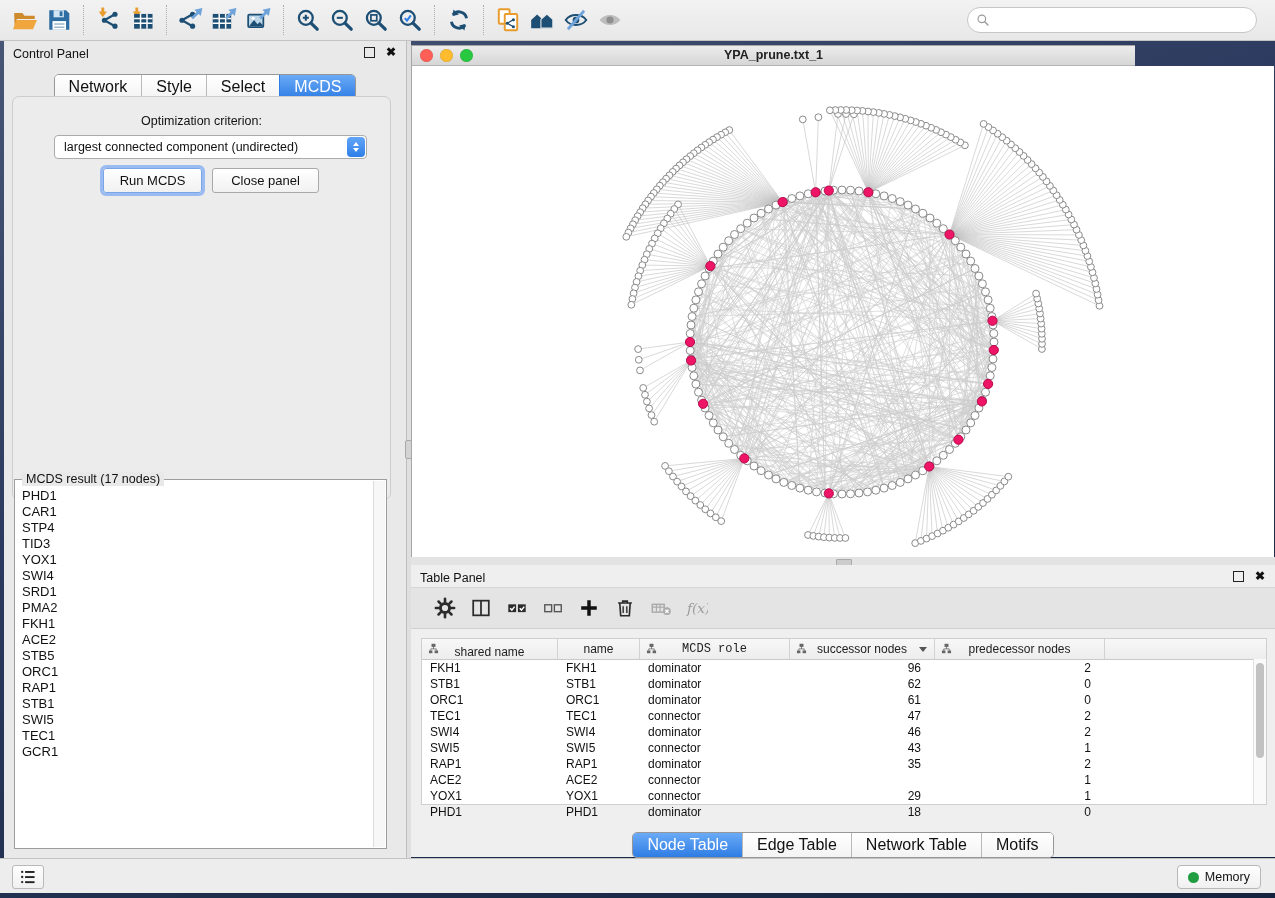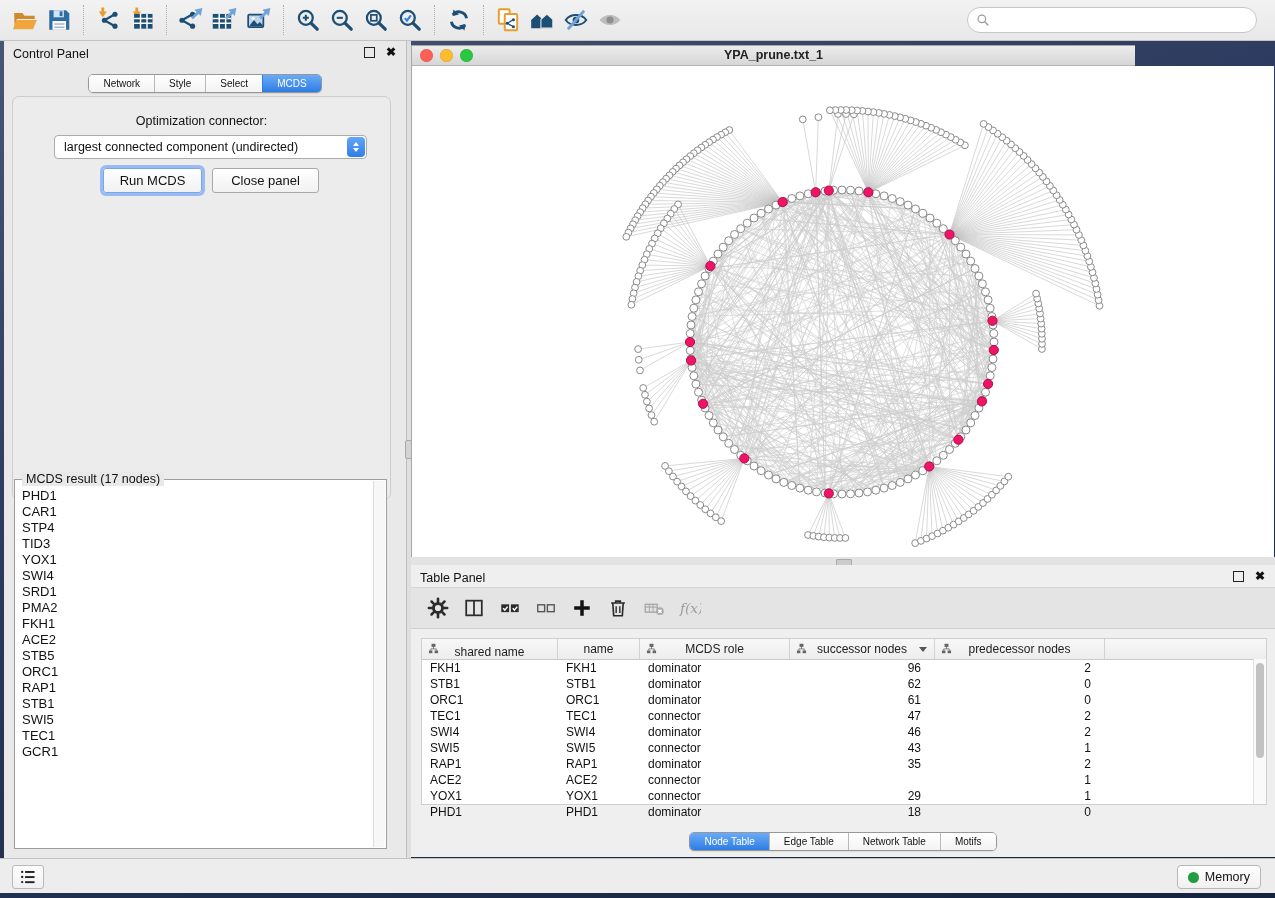--- a/index.html
+++ b/index.html
@@ -17,21 +17,21 @@
 
   
   .control-panel{position:absolute;left:4px;top:41px;width:402px;height:817px;background:#e9e9e9;border-right:1px solid #bdbdbd}
   .panel-head{position:relative;height:26px}
   .panel-title{position:absolute;left:9px;top:6px;font-size:12.5px;color:#111}
   .win-btns{position:absolute;right:10px;top:6px;display:flex;gap:11px;align-items:center}
   .float-icon{width:9px;height:9px;border:1.5px solid #222;display:inline-block}
   .close-icon{font-size:12px;font-weight:bold;color:#111;line-height:11px}
   .cp-tabs{position:absolute;left:0;top:33px;width:100%;display:flex;justify-content:center}
   .seg{display:inline-flex;border:1px solid #979797;border-radius:5px;overflow:hidden;background:#fff;box-shadow:0 1px 1px rgba(0,0,0,.08)}
-  .seg .tab{padding:3px 14px;font-size:10px;color:#111;background:linear-gradient(#fff,#f3f3f3);border-left:1px solid #b9b9b9;white-space:nowrap}
+  .seg .tab{padding:3px 14px;font-size:16px;color:#111;background:linear-gradient(#fff,#f3f3f3);border-left:1px solid #b9b9b9;white-space:nowrap}
   .seg .tab:first-child{border-left:none}
   .seg .tab.active{background:linear-gradient(#6aabf7,#2e7ce4);color:#fff;border-left-color:#2e7ce4}
   .cp-inner{position:absolute;left:8px;top:55px;width:377px;height:402px;background:#ececec;border:1px solid #cdcdcd;border-radius:7px}
   .opt-label{position:absolute;left:0;width:100%;top:17px;text-align:center;font-size:12.5px;color:#111}
   .dropdown{position:absolute;left:41px;top:38px;width:311px;height:22px;background:#fff;border:1px solid #ababab;border-radius:4px;display:flex;align-items:center}
   .dropdown .dd-text{flex:1;font-size:12.5px;padding-left:9px;color:#111;white-space:nowrap;overflow:hidden}
   .dd-stepper{width:18px;height:20px;margin:1px;border-radius:4px;background:linear-gradient(#61a5f8,#2f7fe8);display:flex;flex-direction:column;align-items:center;justify-content:center;gap:2px}
   .dd-up{width:0;height:0;border-left:3.5px solid transparent;border-right:3.5px solid transparent;border-bottom:4px solid #fff}
   .dd-down{width:0;height:0;border-left:3.5px solid transparent;border-right:3.5px solid transparent;border-top:4px solid #fff}
   .btn{position:absolute;top:71px;height:23px;background:linear-gradient(#fff,#f1f1f1);border:1px solid #a9a9a9;border-radius:3px;font-size:13px;color:#111;display:flex;align-items:center;justify-content:center}
@@ -54,21 +54,21 @@
   .net-titlebar{position:relative;height:19px;background:linear-gradient(#ececec,#d6d6d6);border-bottom:1px solid #b3b3b3}
   .tlights{position:absolute;left:8px;top:3px;display:flex;gap:7px}
   .tlight{width:13px;height:13px;border-radius:50%;box-shadow:inset 0 0 1px rgba(0,0,0,.35)}
   .net-title{position:absolute;width:100%;text-align:center;top:2px;font-size:12.5px;font-weight:700;color:#222}
   .net-canvas{display:block;background:#fff}
 
   
   .table-panel{position:absolute;left:411px;top:565px;width:864px;height:292px;background:#efefef}
   .tp-head{position:relative;height:22px}
   .tp-toolbar{position:absolute;left:0;top:22px;width:100%;height:42px;background:#e4e4e4;border-top:1px solid #d6d6d6;border-bottom:1px solid #cfcfcf;display:flex;align-items:center;padding-left:16px;box-sizing:border-box}
-  .tp-btn{width:36px;height:30px;display:flex;align-items:center;}
+  .tp-btn{width:36px;height:30px;display:flex;align-items:center;justify-content:center}
   .tbl{position:absolute;left:10px;top:73px;width:844px;height:165px;background:#fff;border:1px solid #cfcfcf}
   .tbl-head{display:flex;height:20px;background:linear-gradient(#f7f7f7,#ededed);border-bottom:1px solid #c9c9c9}
   .th{position:relative;display:flex;align-items:center;justify-content:center;font-size:12px;color:#222;border-right:1px solid #d2d2d2;box-sizing:border-box}
   .th .tree{position:absolute;left:6px;top:4px}
   .th .sortchev{position:absolute;right:7px;top:8px;width:0;height:0;border-left:4px solid transparent;border-right:4px solid transparent;border-top:5px solid #555}
   .tr{display:flex;height:16px}
   .td{font-size:12px;color:#111;box-sizing:border-box;padding-left:8px;line-height:16px;white-space:nowrap;overflow:hidden}
   .td.num{text-align:right;padding-right:14px;padding-left:0}
   .tbl-scroll{position:absolute;right:0;top:20px;bottom:0;width:12px;background:#fafafa;border-left:1px solid #e0e0e0}
   .tbl-thumb{position:absolute;left:1.5px;top:4px;width:8px;height:95px;background:#c2c2c2;border-radius:4px}
@@ -250,21 +250,21 @@
     </div>
     <div class="cp-tabs">
         <div class="seg" id="cp-tabs">
           <div class="tab">Network</div>
           <div class="tab">Style</div>
           <div class="tab">Select</div>
           <div class="tab active">MCDS</div>
         </div>
       </div>
     <div class="cp-inner">
-      <div class="opt-label">Optimization connector:</div>
+      <div class="opt-label">Optimization criterion:</div>
       <div class="dropdown">
         <span class="dd-text">largest connected component (undirected)</span>
         <span class="dd-stepper">
             <span class="dd-up"></span>
             <span class="dd-down"></span>
           </span>
       </div>
       <div class="btn run">Run MCDS</div>
       <div class="btn closep">Close panel</div>
     </div>
@@ -1440,21 +1440,21 @@
               <rect x="4.5" y="1" width="5" height="4" fill="#666"></rect>
               <path d="M7 5v2.5M3.5 7.5h7M3.5 7.5v2M10.5 7.5v2" stroke="#666" fill="none"></path>
               <rect x="1.2" y="9.5" width="4.4" height="3.5" fill="#666"></rect>
               <rect x="8.4" y="9.5" width="4.4" height="3.5" fill="#666"></rect>
             </svg>
             <span>shared name</span>
           </div>
           <div class="th" style="width: 82px;">
             <span>name</span>
           </div>
-          <div class="th" style="width: 150px;">
+          <div class="th" style="width: 150px; font-family: Liberation Mono, monospace;">
             <svg class="tree" width="11" height="11" viewBox="0 0 14 14">
               <rect x="4.5" y="1" width="5" height="4" fill="#666"></rect>
               <path d="M7 5v2.5M3.5 7.5h7M3.5 7.5v2M10.5 7.5v2" stroke="#666" fill="none"></path>
               <rect x="1.2" y="9.5" width="4.4" height="3.5" fill="#666"></rect>
               <rect x="8.4" y="9.5" width="4.4" height="3.5" fill="#666"></rect>
             </svg>
             <span>MCDS role</span>
           </div>
           <div class="th" style="width: 145px;">
             <svg class="tree" width="11" height="11" viewBox="0 0 14 14">

